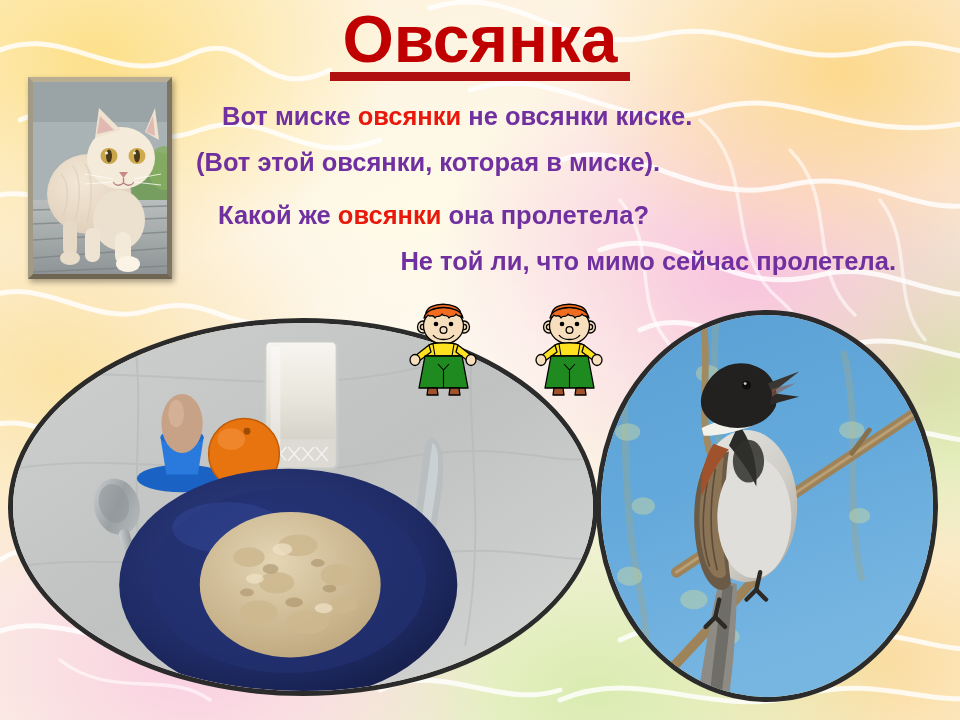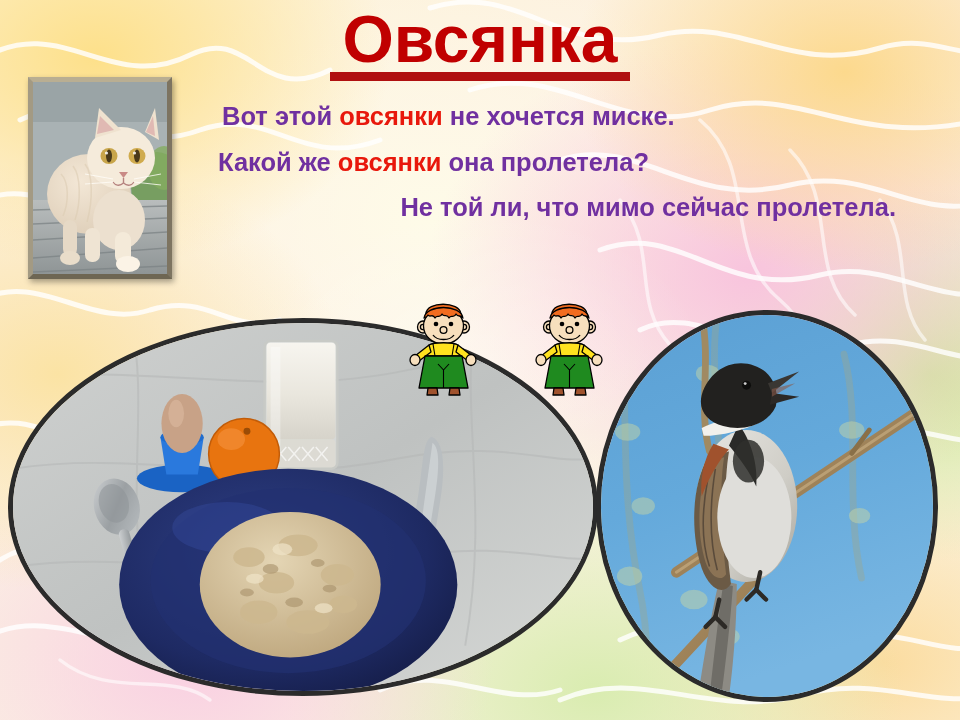--- a/index.html
+++ b/index.html
@@ -244,22 +244,23 @@
 
       <g stroke="#ddcdb4" stroke-width="1.6" opacity=".6" fill="none">
         <path d="M28,92 C36,100 36,120 30,134"></path>
         <path d="M40,84 C48,94 48,120 42,138"></path>
         <path d="M52,82 C60,92 60,118 54,140"></path>
       </g>
     </svg>
   </div>
 
   <div class="poem">
-    <div class="poem-line line1"><span>Вот этой </span><span class="hl">овсянки</span><span> не хочется миске.</span></div>
-
+    <div class="poem-line line1"><span>Вот миске </span><span class="hl">овсянки</span><span> не овсянки киске.</span></div>
+
+    <div class="poem-line line2">(Вот этой овсянки, которая в миске).</div>
 
     <div class="poem-line line3"><span>Какой же </span><span class="hl">овсянки</span><span> она пролетела?</span></div>
 
     <div class="poem-line line4">Не той ли, что мимо сейчас пролетела.</div>
   </div>
 
   <div class="oval oval-breakfast">
     <svg viewBox="0 0 590 378" preserveAspectRatio="xMidYMid slice">
       <defs>
         <linearGradient id="clothG" x1="0" y1="0" x2="1" y2="1">

